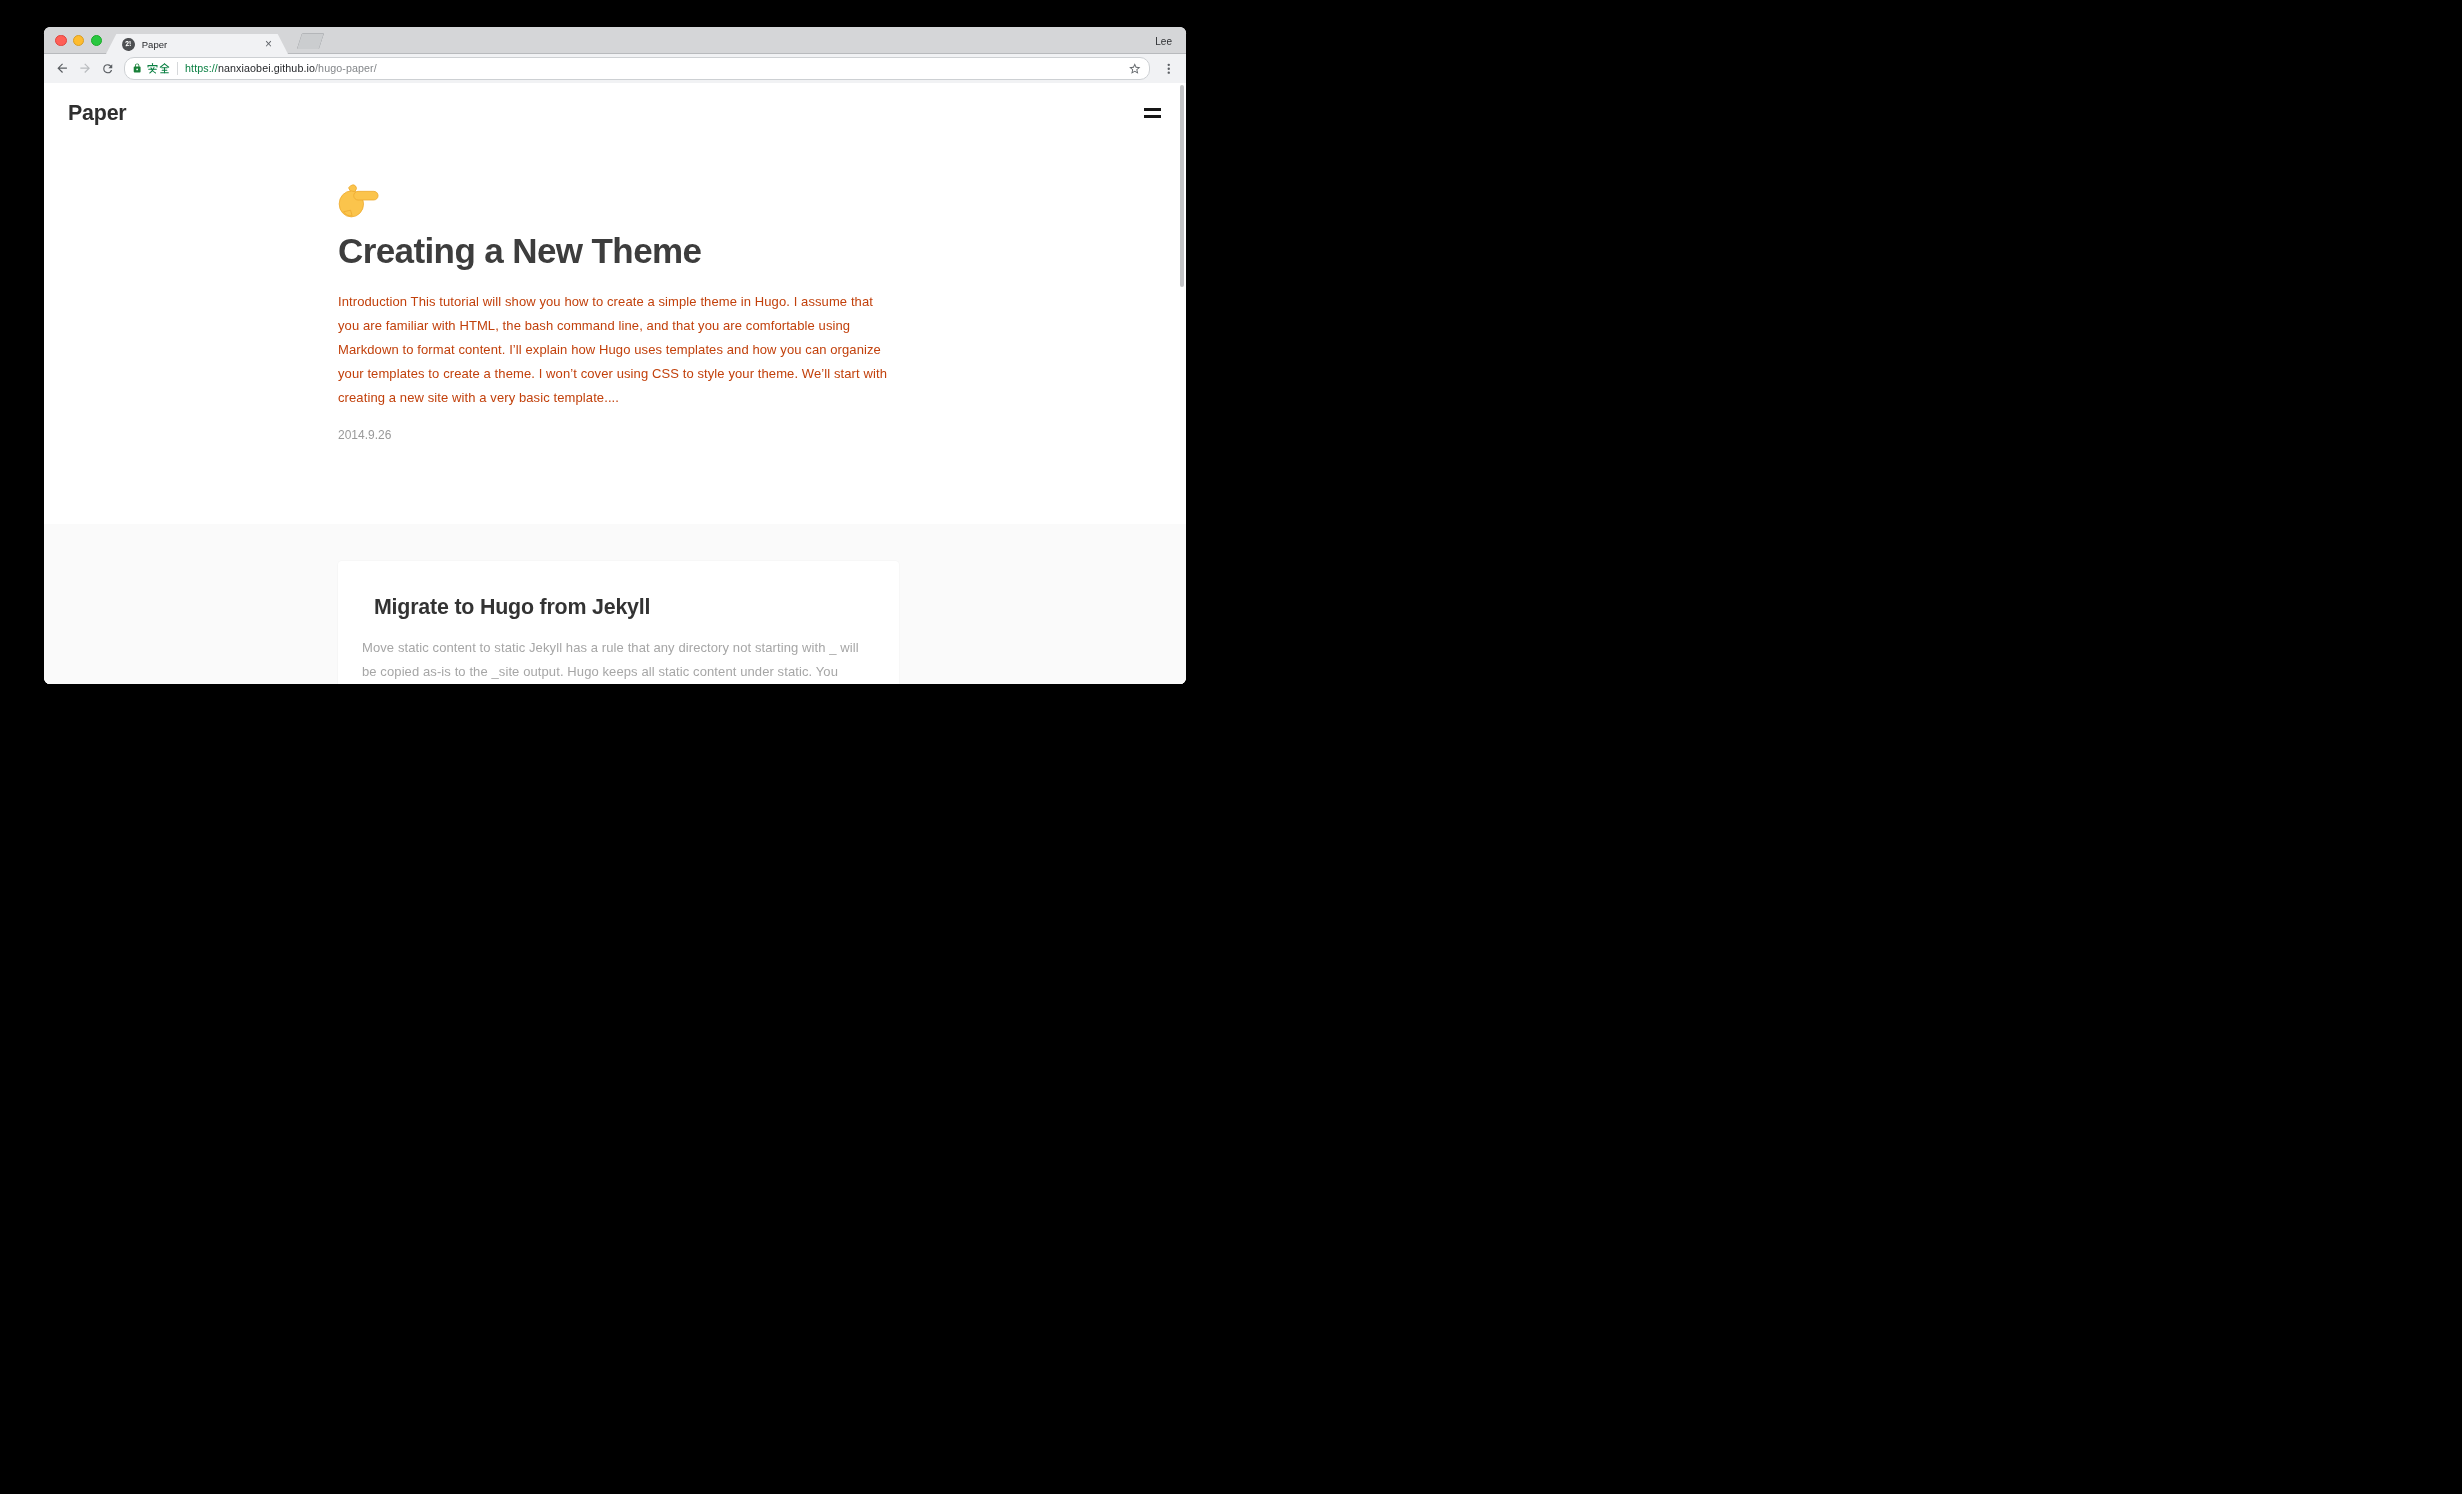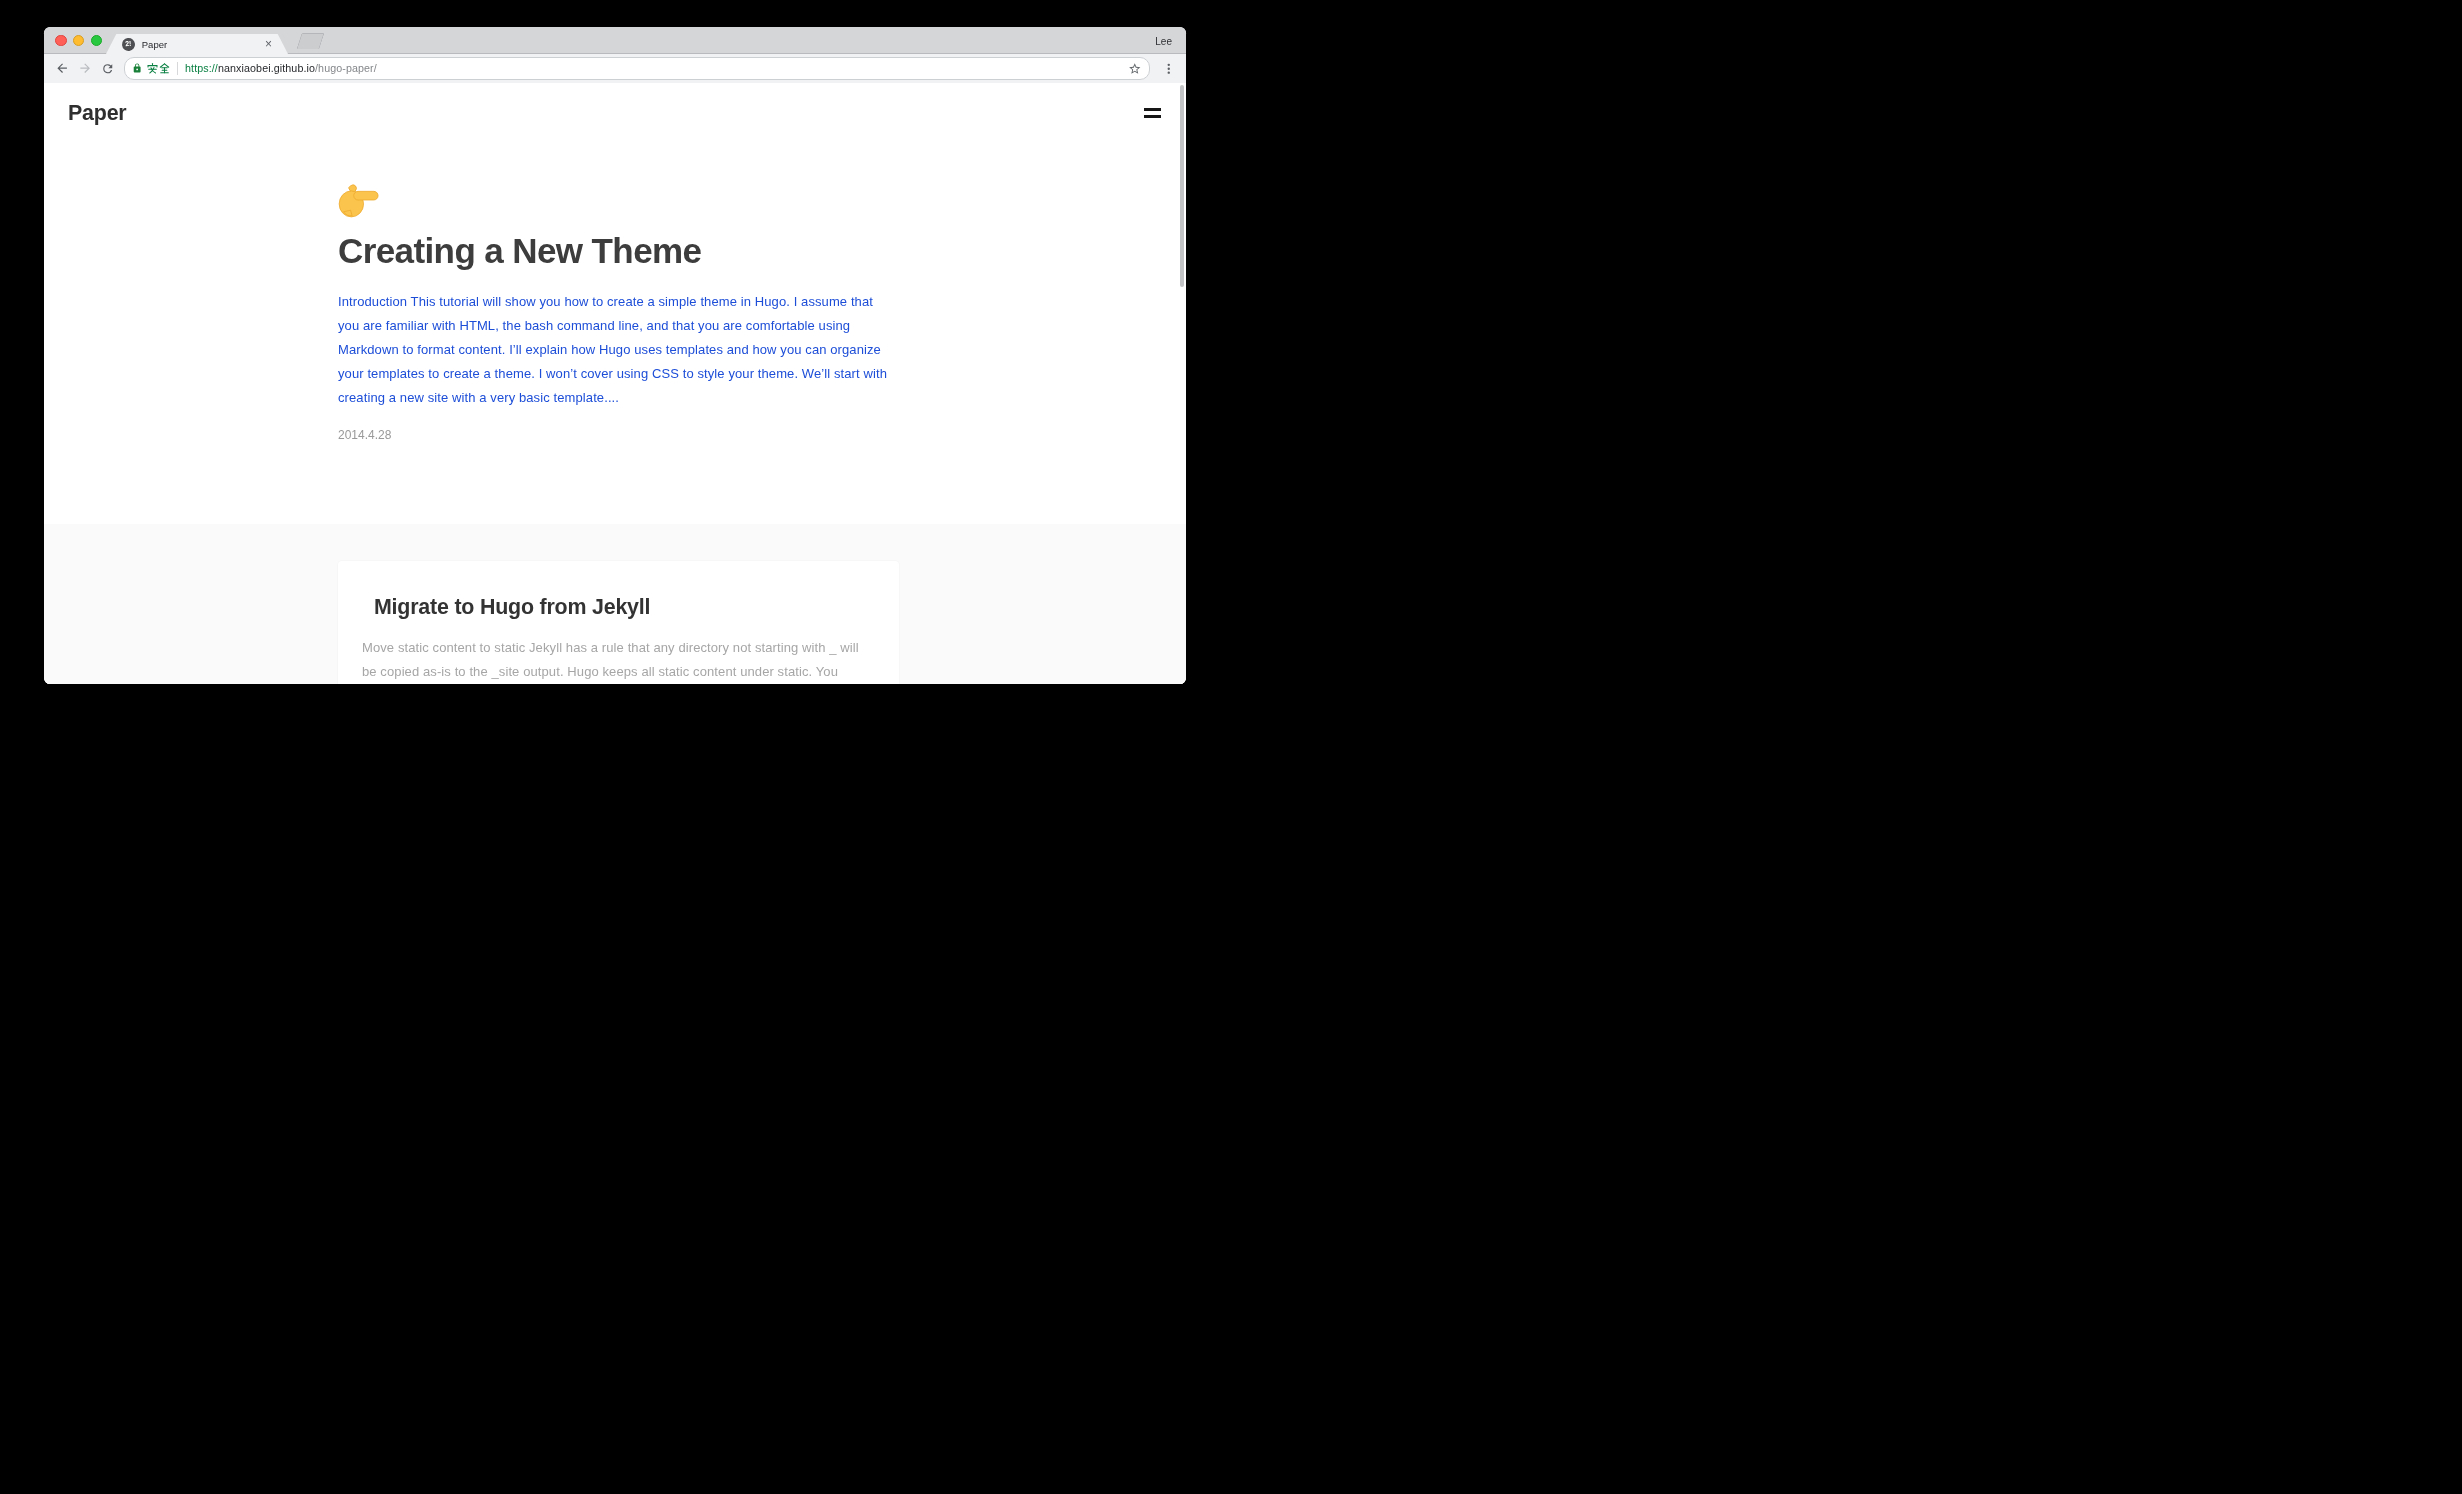--- a/index.html
+++ b/index.html
@@ -71,21 +71,21 @@
   .site-header{position:absolute;top:17.5px;left:24px;right:25.4px;display:flex;justify-content:space-between;align-items:center;}
   .site-logo{font-size:21.4px;font-weight:700;color:#2f2f2f;letter-spacing:-0.2px;cursor:pointer;}
   .hamburger{display:flex;flex-direction:column;gap:4px;padding:4px 0;cursor:pointer;}
   .hamburger i{display:block;width:16.7px;height:2.8px;background:#161616;}
   .post-hero{position:absolute;left:294px;top:95px;width:557px;}
   .post-emoji{display:block;width:44px;height:44px;}
   .post-hero h1{
     margin:8px 0 0;font-size:35px;line-height:1.18;font-weight:700;
     color:#3d3d3d;letter-spacing:-0.6px;cursor:pointer;
   }
-  .post-hero p{margin:19px 0 18px;font-size:13px;line-height:24px;color:#1d4ed8;letter-spacing:0.1px;}
+  .post-hero p{margin:19px 0 18px;font-size:13px;line-height:24px;color:#c2410c;letter-spacing:0.1px;}
   .post-date{margin-top:10.3px;font-size:12px;color:#999;}
   .card{
     position:absolute;left:294px;top:478px;width:561px;box-sizing:border-box;
     background:#fff;border-radius:4px;padding:22px 24px 32px;
     box-shadow:0 0 0 0.8px rgba(0,0,0,0.02);min-height:222px;cursor:pointer;
   }
   .card h2{margin:12px;font-size:21.4px;line-height:1.15;font-weight:700;color:#333;letter-spacing:-0.2px;}
   .card p{margin:16px 0 0;font-size:13px;line-height:24px;color:#a6a6a6;letter-spacing:0.1px;}
   .more-marker{color:#555;font-size:10.3px;margin-left:4px;}
   .scroll-thumb{position:absolute;right:1.6px;top:2.4px;width:4px;height:202px;border-radius:2.4px;background:#c2c3c5;}
@@ -186,21 +186,21 @@
       <svg class="post-emoji" viewBox="0 0 56 56" aria-label="👉">
         <g fill="#fbc44c" stroke="#eda92e" stroke-width="1">
           <path d="M14 12 q6 -5 9 -1 q2.5 3 -1.5 7 l-4 4 z" transform="rotate(-8 16 16)"></path>
           <ellipse cx="17" cy="33" rx="15.5" ry="16.5"></ellipse>
           <rect x="20" y="17" width="31" height="11" rx="5.5"></rect>
           <path d="M7 43 q4 6 11 5 l-2 -7 z"></path>
         </g>
       </svg>
       <h1>Creating a New Theme</h1>
       <p>Introduction This tutorial will show you how to create a simple theme in Hugo. I assume that you are familiar with HTML, the bash command line, and that you are comfortable using Markdown to format content. I’ll explain how Hugo uses templates and how you can organize your templates to create a theme. I won’t cover using CSS to style your theme. We’ll start with creating a new site with a very basic template....</p>
-      <div class="post-date">2014.4.28</div>
+      <div class="post-date">2014.9.26</div>
     </article>
 
     <article class="card">
       <h2>Migrate to Hugo from Jekyll</h2>
       <p><span>Move static content to static Jekyll has a rule that any directory not starting with _ will be copied as-is to the _site output. Hugo keeps all static content under static. You should therefore move it all there. With Jekyll, something that looked like</span><span class="more-marker">▾</span></p>
     </article>
 
     <div class="scroll-thumb"></div>
   </div>
 

